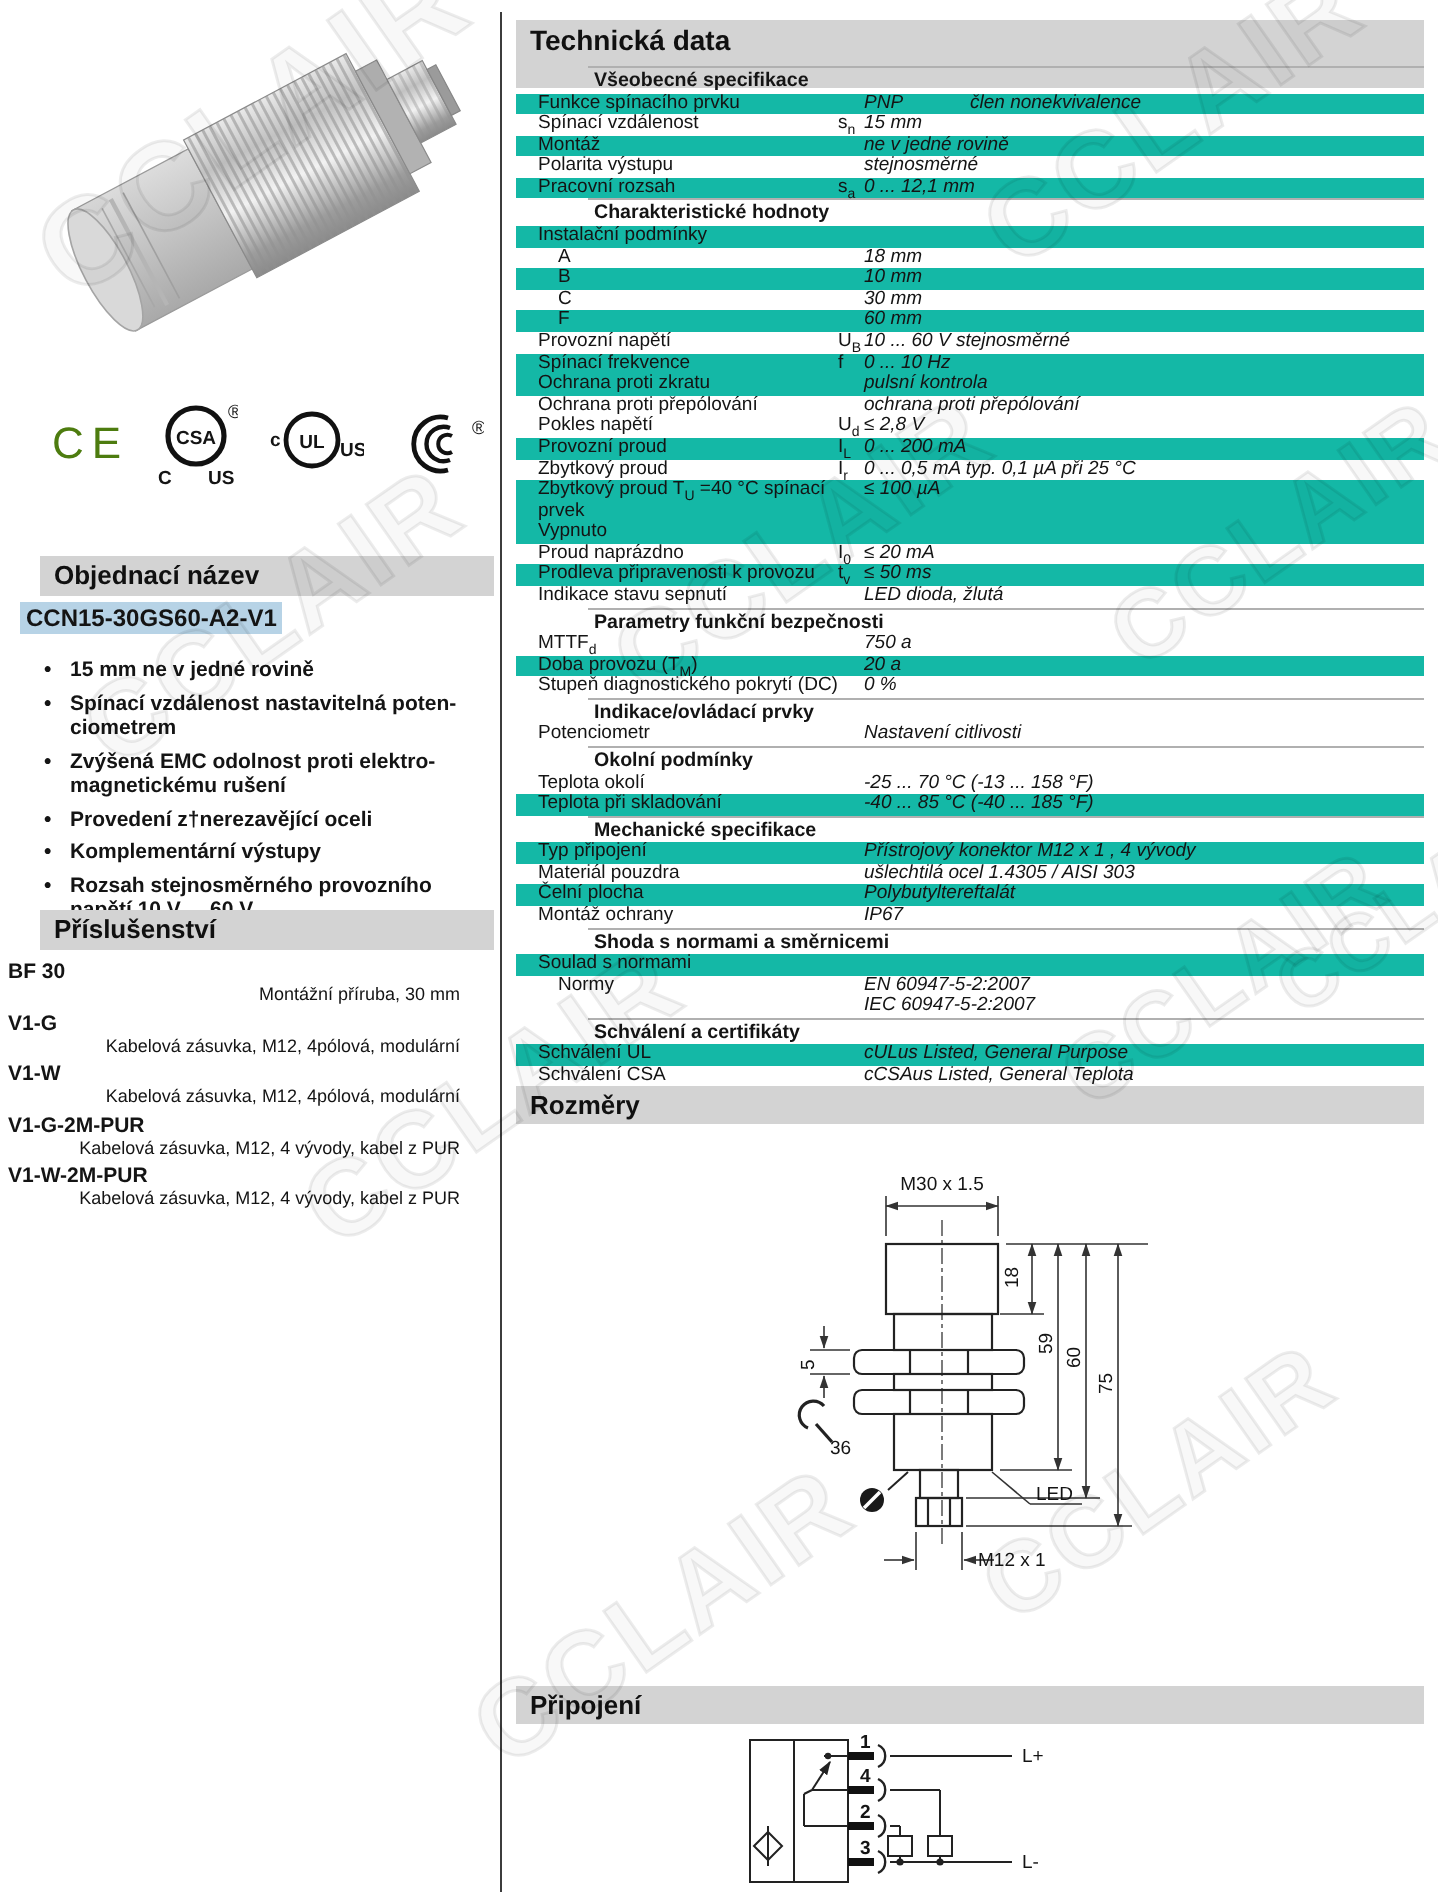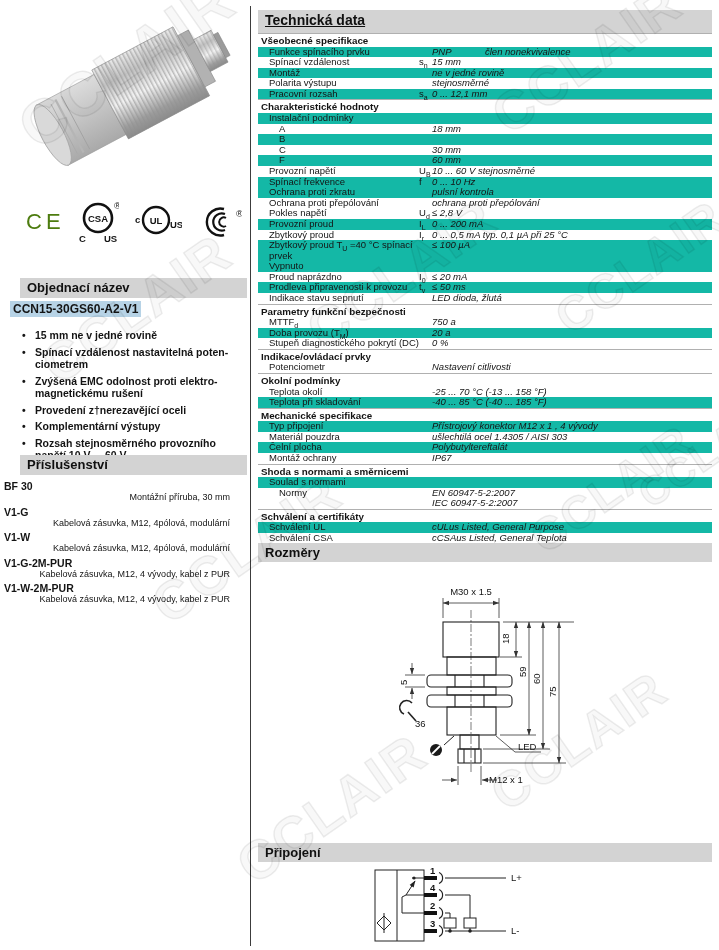--- a/index.html
+++ b/index.html
@@ -4,29 +4,29 @@
 <style>
   html,body{margin:0;padding:0;}
   body{font-family:"Liberation Sans", sans-serif; color:#141414; background:#fff;}
   #page{position:relative; width:719px; height:950px; background:#fff; overflow:hidden;}
 
   
   #divider{position:absolute; left:250px; top:6px; width:1px; height:940px; background:#3c3c3c;}
 
   
   .bar{position:absolute; background:#d3d3d3; font-weight:700; color:#101010; padding-left:7px; box-sizing:border-box;}
-  #tech-bar{left:258px; top:10px; width:454px; height:23px; font-size:14px; line-height:21px;text-decoration:underline;}
+  #tech-bar{left:258px; top:10px; width:454px; height:34px; font-size:14px; line-height:21px;}
   #dim-bar{left:258px; top:543px; width:454px; height:19px; font-size:13px; line-height:19px;}
   #conn-bar{left:258px; top:843px; width:454px; height:19px; font-size:13px; line-height:19px;}
   #order-bar{left:20px; top:278px; width:227px; height:20px; font-size:13px; line-height:20px;}
   #acc-bar{left:20px; top:455px; width:227px; height:20px; font-size:13px; line-height:20px;}
 
   
   #tech-table{position:absolute; left:258px; top:33px; width:454px;}
-  .sec-h{border-top:1px solid #b0b0b0; font-weight:700; font-size:9.8px; height:12.5px; line-height:13.5px; padding-left:3px;}
+  .sec-h{border-top:1px solid #b0b0b0; font-weight:700; font-size:9.8px; height:12.5px; line-height:13.5px; padding-left:3px;margin-left:36px;}
   .t-row{display:grid; grid-template-columns:161px 13px 1fr; font-size:9.5px; line-height:10.6px; min-height:10.6px; align-items:start;}
   .t-row.shade{background:#14b8a6;}
   .t-row .lbl{padding-left:11px;}
   .t-row.ind2 .lbl{padding-left:21px;}
   .t-row .lbl.wide{grid-column:1/3;}
   .t-row .sym{font-size:9.5px;}
   .t-row .val{position:relative;font-style:italic;}
   .t-row .val .val2{position:absolute; left:53px; top:0;}
   sub{font-size:7px; line-height:0;}
 
@@ -200,20 +200,21 @@
         <div class="val"></div>
       </div>
       <div class="t-row ind2">
         <div class="lbl">A</div>
         <div class="sym"></div>
         <div class="val">18 mm</div>
       </div>
       <div class="t-row shade ind2">
         <div class="lbl">B</div>
         <div class="sym"></div>
+        <div class="val">10 mm</div>
       </div>
       <div class="t-row ind2">
         <div class="lbl">C</div>
         <div class="sym"></div>
         <div class="val">30 mm</div>
       </div>
       <div class="t-row shade ind2">
         <div class="lbl">F</div>
         <div class="sym"></div>
         <div class="val">60 mm</div>

